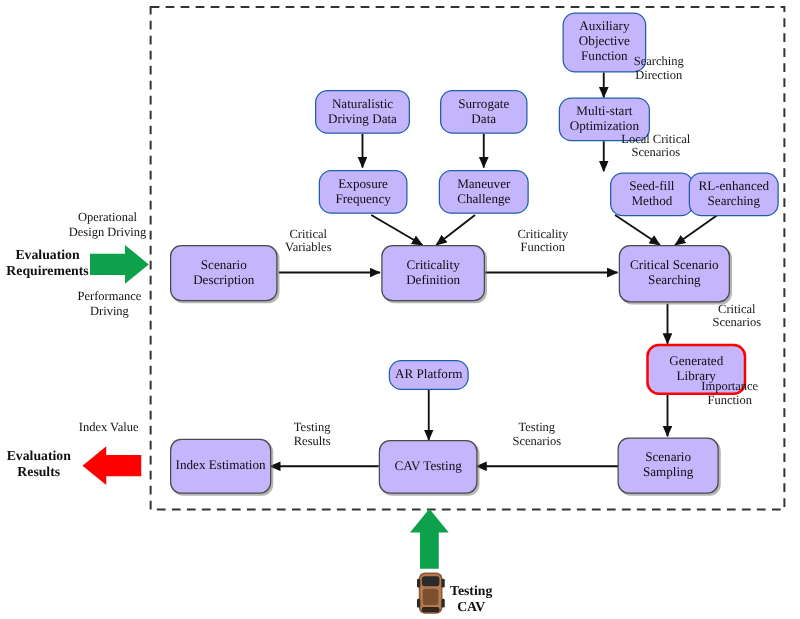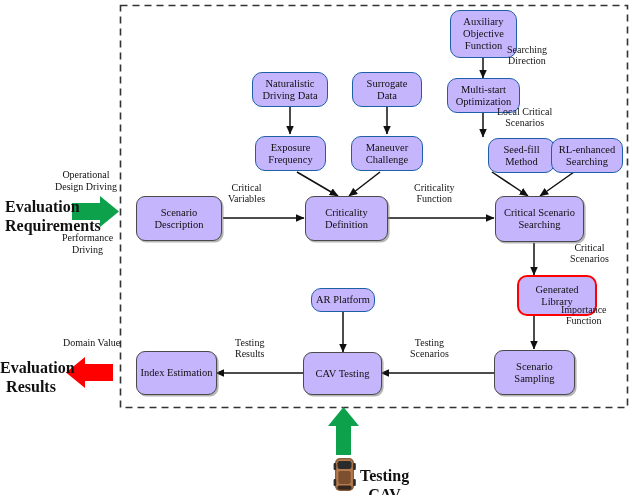--- a/index.html
+++ b/index.html
@@ -67,21 +67,21 @@
   .outlabel {
     position: absolute;
     font-size: 10px;
     color: #111111;
     text-align: center;
     line-height: 1.16;
     white-space: nowrap;
   }
   .outlabel.bold {
     font-weight: bold;
-    font-size: 16px;
+    font-size: 11px;
   }
 </style>
 </head>
 <body>
 
 <div id="canvas">
 
   <svg class="layer" viewBox="0 0 640 495">
     <defs>
       <marker id="arrowhead" markerWidth="7" markerHeight="7" refX="5.6" refY="2.6" orient="auto">
@@ -307,21 +307,21 @@
     <span>Performance</span><br>
     <span>Driving</span>
   </div>
 
   <div class="outlabel bold" style="left:0px; top:359px; width:62px;">
     <span>Evaluation</span><br>
     <span>Results</span>
   </div>
 
   <div class="outlabel" style="left:63px; top:337px;">
-    <span>Domain Value</span>
+    <span>Index Value</span>
   </div>
 
   <div class="outlabel bold" style="left:360px; top:467px;">
     <span>Testing</span><br>
     <span>CAV</span>
   </div>
 
 </div>
 
 </body></html>

